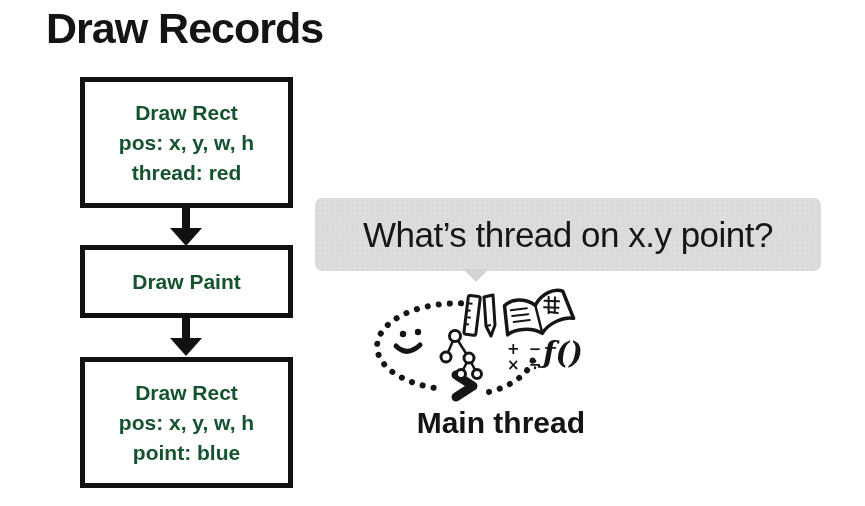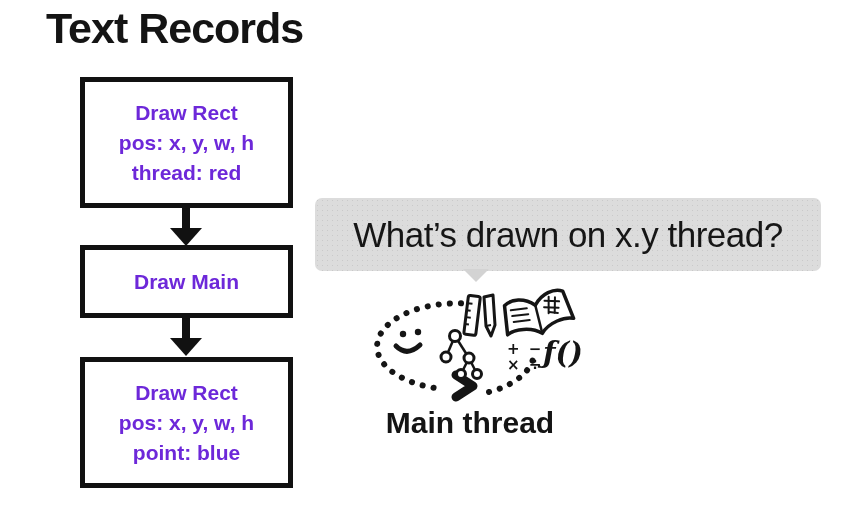--- a/index.html
+++ b/index.html
@@ -33,21 +33,21 @@
     display: flex;
     flex-direction: column;
     justify-content: center;
     align-items: center;
     text-align: center;
   }
   .flow-box .box-line {
     font-size: 21px;
     font-weight: 700;
     line-height: 30px;
-    color: #6d28d9;
+    color: #14532d;
     white-space: nowrap;
   }
   .box-1 { top: 77px;  height: 131px; }
   .box-2 { top: 245px; height: 73px;  }
   .box-3 { top: 357px; height: 131px; }
   
   .flow-arrow {
     position: absolute;
     left: 170px;
     width: 32px;
@@ -103,21 +103,21 @@
   .doodle-svg {
     position: absolute;
     left: 360px;
     top: 278px;
   }
   .main-thread-label {
     position: absolute;
     left: 355px;
     top: 406px;
     width: 230px;
-    text-align: center;
+    text-align: right;
     font-size: 30px;
     font-weight: 700;
     color: #141414;
     white-space: nowrap;
   }
   .svg-math {
     font-family: "DejaVu Sans", sans-serif;
     font-weight: 700;
     font-size: 15px;
     letter-spacing: 2px;
@@ -129,50 +129,50 @@
     font-weight: 700;
     font-size: 29px;
     fill: #151515;
   }
 </style>
 </head>
 <body>
 
 <div class="stage">
 
-  <div class="slide-title">Text Records</div>
+  <div class="slide-title">Draw Records</div>
 
   <div class="flow-box box-1">
     <div class="box-line">Draw Rect</div>
     <div class="box-line">pos: x, y, w, h</div>
     <div class="box-line">thread: red</div>
   </div>
 
   <div class="flow-arrow arrow-1">
     <div class="shaft"></div>
     <div class="head"></div>
   </div>
 
   <div class="flow-box box-2">
-    <div class="box-line">Draw Main</div>
+    <div class="box-line">Draw Paint</div>
   </div>
 
   <div class="flow-arrow arrow-2">
     <div class="shaft"></div>
     <div class="head"></div>
   </div>
 
   <div class="flow-box box-3">
     <div class="box-line">Draw Rect</div>
     <div class="box-line">pos: x, y, w, h</div>
     <div class="box-line">point: blue</div>
   </div>
 
   <div class="speech-bubble">
-    <div class="bubble-text">What’s drawn on x.y thread?</div>
+    <div class="bubble-text">What’s thread on x.y point?</div>
     <div class="bubble-tail"></div>
   </div>
 
   <svg class="doodle-svg" width="240" height="128" viewBox="0 0 240 128" fill="none">
 
     <g stroke="#151515" stroke-width="6" stroke-linecap="round" fill="none" stroke-dasharray="0.1 11">
       <path d="M112,26 A80,43 0 1 0 83,111"></path>
       <path d="M129,114 A78,44 0 0 0 174,73"></path>
     </g>
 

